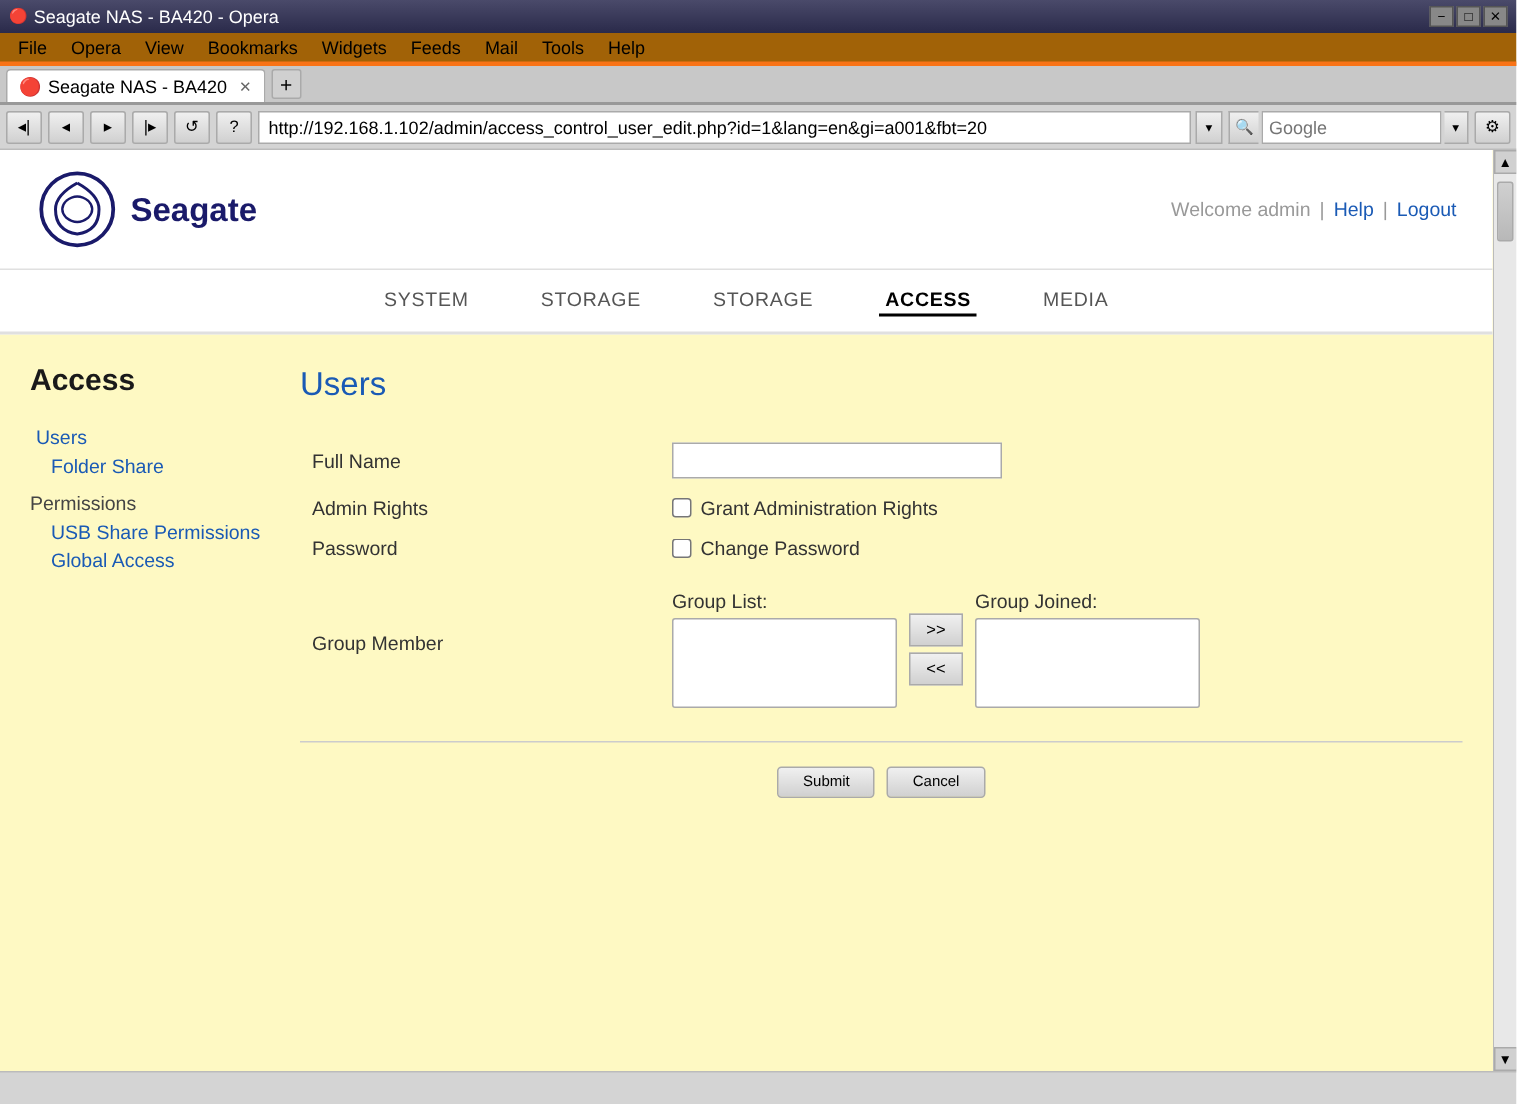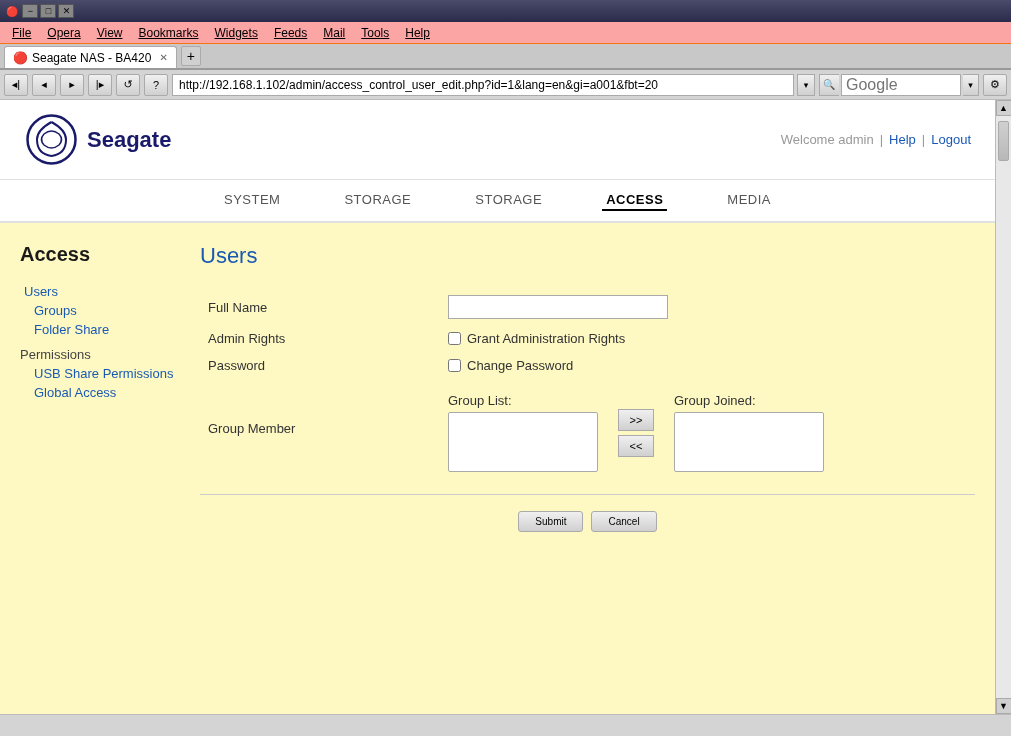--- a/index.html
+++ b/index.html
@@ -18,27 +18,26 @@
     .browser-titlebar .favicon { margin-right: 4px; font-size: 10px; }
     .browser-titlebar .title { flex: 1; font-size: 12px; }
     .browser-titlebar .win-controls { display: flex; gap: 2px; }
     .browser-titlebar .win-btn {
       width: 16px; height: 14px; background: #888; border: 1px solid #555;
       font-size: 9px; display: flex; align-items: center; justify-content: center;
       color: #000; cursor: pointer;
     }
 
     .browser-menubar {
-      background: #fca5a5;
-      border-bottom: 1px solid #f97316;
+      background: #a16207;
+      border-bottom: 3px solid #f97316;
       display: flex;
       align-items: center;
       height: 22px;
       padding: 0 4px;
-      text-decoration: underline;
     }
     .browser-menubar span {
       padding: 2px 8px;
       font-size: 12px;
       color: #000;
       cursor: pointer;
     }
 
     .browser-toolbar {
       background: #d4d4d4;
@@ -68,21 +67,21 @@
     }
     .search-container {
       display: flex; align-items: center; gap: 2px;
     }
     .search-icon-btn {
       width: 20px; height: 22px; border: 1px solid #aaa; border-right: none;
       background: linear-gradient(to bottom, #f0f0f0, #d0d0d0);
       display: flex; align-items: center; justify-content: center; font-size: 10px;
     }
     .search-bar {
-      width: 120px; height: 22px; border: 1px solid #aaa; padding: 2px 4px; font-size: 16px;
+      width: 120px; height: 22px; border: 1px solid #aaa; padding: 2px 4px; font-size: 12px;
     }
     .search-dropdown {
       width: 16px; height: 22px; background: linear-gradient(to bottom, #f0f0f0, #d0d0d0);
       border: 1px solid #aaa; border-left: none; cursor: pointer;
       display: flex; align-items: center; justify-content: center; font-size: 9px;
     }
 
     .browser-tabbar {
       background: #c8c8c8;
       display: flex;
@@ -142,21 +141,21 @@
       justify-content: space-between;
     }
     .header-nav { display: flex; align-items: center; gap: 6px; font-size: 13px; color: #333; }
     .header-nav a { color: #1a5ab5; text-decoration: none; }
     .header-nav span { color: #999; text-align: center; }
 
     
     .nav-bar {
       display: flex;
       justify-content: center;
-      gap: 56px;
+      gap: 40px;
       padding: 10px 0;
       border-bottom: 2px solid #e0e0e0;
       background: #fff;
     }
     .nav-item {
       font-size: 13px; color: #555; cursor: pointer; padding: 2px 4px;
       text-decoration: none; letter-spacing: 0.5px;
     }
     .nav-item.active { color: #000; font-weight: bold; border-bottom: 2px solid #000; }
 
@@ -201,21 +200,21 @@
     .form-table .label-col { width: 240px; color: #333; }
     .form-input {
       width: 220px; height: 24px; border: 1px solid #aaa; padding: 2px 6px; font-size: 13px;
     }
     .checkbox-label {
       display: flex; align-items: center; gap: 6px; font-size: 13px; color: #333;
     }
     .checkbox-label input { cursor: pointer; }
 
     .group-section { margin-top: 8px; }
-    .group-row { display: flex; align-items: center; gap: 20px; }
+    .group-row { display: flex; align-items: center; gap: 8px; }
     .group-label { font-size: 13px; color: #333; margin-bottom: 4px; }
     .group-list {
       width: 150px; height: 60px; border: 1px solid #aaa; font-size: 12px;
     }
     .group-arrows { display: flex; flex-direction: column; gap: 4px; }
     .arrow-btn {
       width: 36px; height: 22px; background: linear-gradient(to bottom, #f0f0f0, #d0d0d0);
       border: 1px solid #aaa; cursor: pointer; font-size: 11px;
       display: flex; align-items: center; justify-content: center;
     }
@@ -238,20 +237,21 @@
       background: #d4d4d4; border-top: 1px solid #bbb;
       height: 22px; padding: 2px 8px; font-size: 11px; color: #333;
       display: flex; align-items: center; justify-content: space-between;
     }
   </style>
 </head>
 <body>
 
 <div class="browser-titlebar">
   <span class="favicon">🔴</span>
+  <span class="title">Seagate NAS - BA420 - Opera</span>
   <div class="win-controls">
     <div class="win-btn">−</div>
     <div class="win-btn">□</div>
     <div class="win-btn">✕</div>
   </div>
 </div>
 
 <div class="browser-menubar">
   <span>File</span>
   <span>Opera</span>
@@ -335,21 +335,20 @@
       <a class="nav-item active" href="#">ACCESS</a>
       <a class="nav-item" href="#">MEDIA</a>
     </div>
 
     <div class="main-layout">
 
       <div class="sidebar">
         <div class="sidebar-title">Access</div>
 
         <a class="sidebar-section-item" href="#">Users</a>
-        <a class="sidebar-sub-item" href="#">Groups</a>
         <a class="sidebar-sub-item" href="#">Folder Share</a>
         <div class="sidebar-section-header">Permissions</div>
         <a class="sidebar-sub-item" href="#">USB Share Permissions</a>
         <a class="sidebar-sub-item" href="#">Global Access</a>
       </div>
 
       <div class="form-area">
         <div class="form-title">Users</div>
 
         <table class="form-table">

